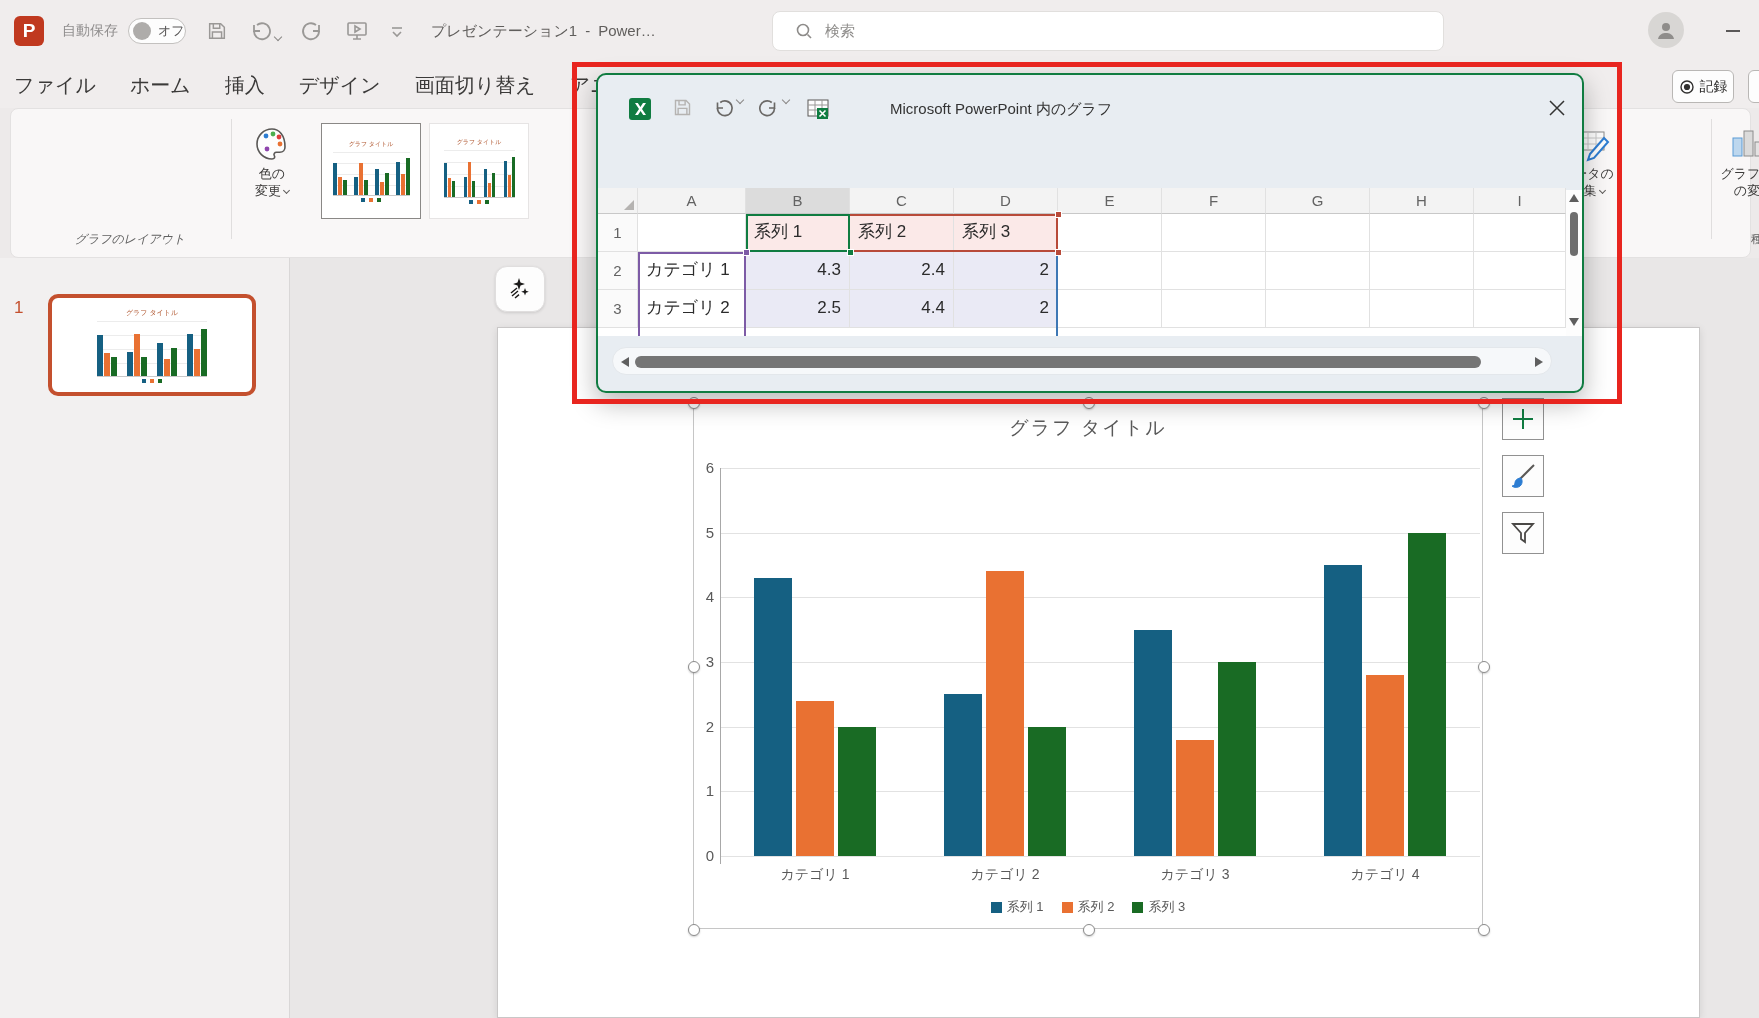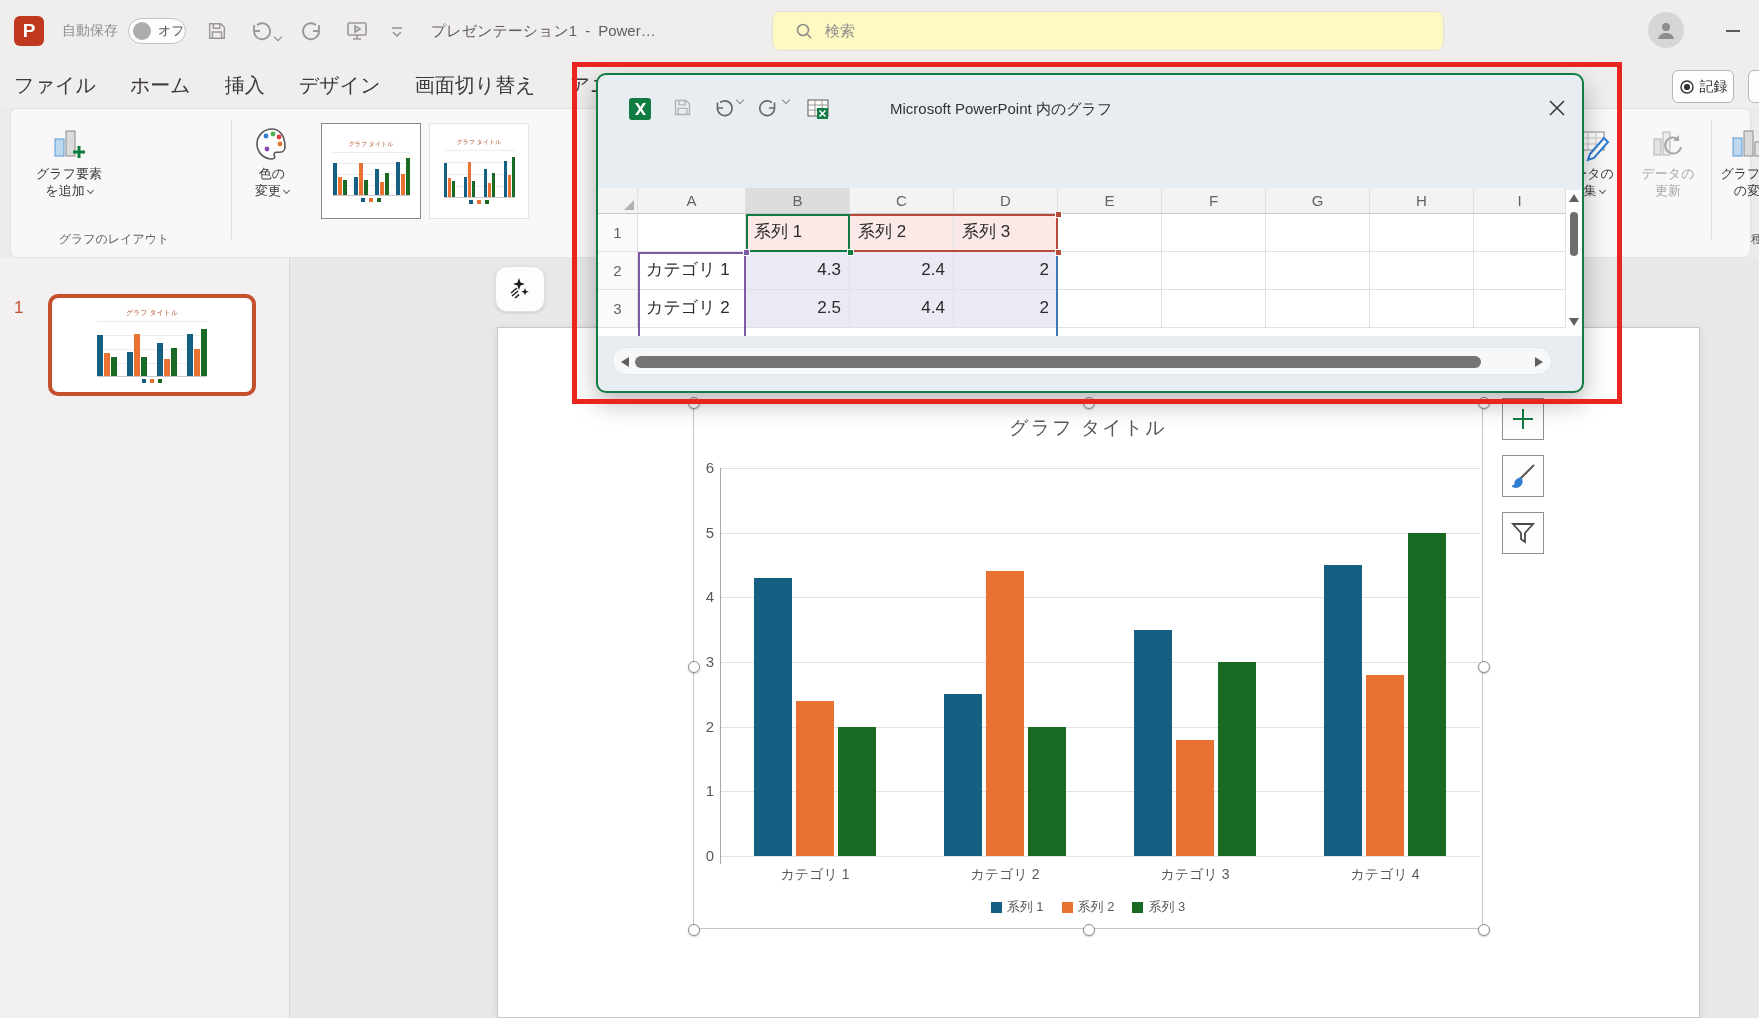--- a/index.html
+++ b/index.html
@@ -10,21 +10,21 @@
   
   #titlebar { left:0; top:0; width:1759px; height:62px; background:#F0EDED; display:flex; align-items:center; padding-left:14px; }
   .p-logo { width:30px; height:30px; border-radius:6px; background:#C0391F; color:#fff; font-weight:bold; font-size:19px; display:flex; align-items:center; justify-content:center; }
   .tb-label { color:#8f8d8d; font-size:14px; margin-left:18px; }
   .toggle { margin-left:10px; width:58px; height:26px; border:1px solid #C3C1BF; border-radius:13px; background:#FDFDFD; display:flex; align-items:center; }
   .toggle .knob { width:18px; height:18px; border-radius:50%; background:#AEACAA; margin-left:4px; }
   .toggle .state { font-size:13px; color:#5A5858; margin-left:7px; }
   .tb-icon { margin-left:20px; display:flex; align-items:flex-end; color:#8A8886; }
   .chev { display:inline-block; width:6px; height:6px; border-right:1.6px solid #8A8886; border-bottom:1.6px solid #8A8886; transform:rotate(45deg); margin-left:3px; margin-bottom:3px; }
   .doc-title { color:#605E5C; font-size:15px; margin-left:26px; display:flex; gap:8px; }
-  #searchbox { left:772px; top:11px; width:672px; height:40px; background:#fef9c3; border:1px solid #E1DFDD; border-radius:8px; display:flex; align-items:center; padding-left:22px; gap:12px; }
+  #searchbox { left:772px; top:11px; width:672px; height:40px; background:#ffffff; border:1px solid #E1DFDD; border-radius:8px; display:flex; align-items:center; padding-left:22px; gap:12px; }
   #searchbox span { color:#8E8C8A; font-size:15px; }
   #avatar { left:1648px; top:12px; width:36px; height:36px; border-radius:50%; background:#D8D6D4; display:flex; align-items:center; justify-content:center; }
   #minimize { left:1726px; top:30px; width:14px; height:2px; background:#5A5858; }
 
   
   #menubar { left:0; top:62px; width:1759px; height:46px; background:#F0EDED; display:flex; align-items:center; padding-left:14px; gap:34px; }
   .menu-tab { font-size:20px; color:#3B3A39; white-space:nowrap; cursor:default; }
   #record-btn { position:absolute; left:1672px; top:8px; height:33px; width:62px; background:#FDFDFD; border:1px solid #B9B7B5; border-radius:6px; display:flex; align-items:center; justify-content:center; gap:5px; font-size:14px; color:#323130; }
   #partial-btn { position:absolute; left:1748px; top:8px; height:33px; width:40px; background:#FDFDFD; border:1px solid #B9B7B5; border-radius:6px; }
 
@@ -172,32 +172,21 @@
     <svg width="16" height="16" viewBox="0 0 16 16" fill="none" stroke="#323130" stroke-width="1.4">
         <circle cx="8" cy="8" r="6"></circle>
         <circle cx="8" cy="8" r="2.4" fill="#323130"></circle>
       </svg>
     <span>記録</span>
   </div>
   <div id="partial-btn"></div>
 </div>
 
 <div id="ribbon" class="abs">
-  <div class="rb-btn" style="left:14px;">
-    <span class="ic">
-      <svg width="36" height="36" viewBox="0 0 36 36">
-          <rect x="4" y="13" width="9" height="17" fill="#BDD7EE" stroke="#5B9BD5"></rect>
-          <rect x="15" y="5" width="9" height="25" fill="#DBDBDB" stroke="#8C8C8C"></rect>
-          <path d="M28 20v12M22 26h12" stroke="#107C41" stroke-width="3" fill="none"></path>
-        </svg>
-    </span>
-    <span class="rb-line">グラフ要素</span>
-    <span class="rb-line"><span>を追加</span><span class="chev"></span></span>
-  </div>
-  <div class="rb-group-label" style="left:14px; width:178px;">グラフのレイアウト</div>
+  <div class="rb-group-label" style="left:30px; width:178px;font-style:italic;">グラフのレイアウト</div>
   <div class="rb-divider" style="left:220px;"></div>
 
   <div class="rb-btn" style="left:228px; width:66px;">
     <span class="ic">
       <svg width="38" height="38" viewBox="0 0 38 38">
           <path d="M19 4a15 15 0 1 0 0 30c2.6 0 3.2-1.8 2.3-3.3-.9-1.6.2-3.4 2.2-3.4h3.2c3.4 0 5.3-2.4 5.3-5.3C32 10 26 4 19 4z" fill="#FDFDFD" stroke="#5A5856" stroke-width="1.6"></path>
           <circle cx="13" cy="11" r="2.4" fill="#2D7DD2"></circle>
           <circle cx="20" cy="9" r="2.4" fill="#4CAF50"></circle>
           <circle cx="26" cy="12" r="2.4" fill="#E03E3E"></circle>
           <circle cx="27" cy="19" r="2.4" fill="#E97132"></circle>
@@ -268,32 +257,20 @@
   <div class="rb-btn" style="left:1548px; width:70px;">
     <span class="ic">
       <svg width="36" height="36" viewBox="0 0 36 36">
           <rect x="4" y="6" width="24" height="18" fill="#FDFDFD" stroke="#8C8C8C"></rect>
           <path d="M4 12h24M4 18h24M12 6v18M20 6v18" stroke="#C8C8C8"></path>
           <path d="M14 28L28 12l4 4-14 16-6 2z" fill="#FDFDFD" stroke="#2D7DD2" stroke-width="2"></path>
         </svg>
     </span>
     <span class="rb-line">ータの</span>
     <span class="rb-line"><span>集</span><span class="chev"></span></span>
-  </div>
-  <div class="rb-btn disabled" style="left:1620px; width:74px;">
-    <span class="ic">
-      <svg width="38" height="38" viewBox="0 0 38 38">
-          <rect x="5" y="14" width="7" height="16" fill="#E4E2E2" stroke="#B5B3B1"></rect>
-          <rect x="14" y="7" width="7" height="23" fill="#EDEBEB" stroke="#B5B3B1"></rect>
-          <path d="M30 15a8 8 0 1 0 2 7" fill="none" stroke="#AAA8A6" stroke-width="2"></path>
-          <path d="M30 10v6h-6z" fill="#AAA8A6"></path>
-        </svg>
-    </span>
-    <span class="rb-line">データの</span>
-    <span class="rb-line">更新</span>
   </div>
   <div class="rb-divider" style="left:1700px;"></div>
   <div class="rb-btn" style="left:1706px; width:60px;">
     <span class="ic">
       <svg width="36" height="36" viewBox="0 0 36 36">
           <rect x="4" y="12" width="9" height="18" fill="#BDD7EE" stroke="#5B9BD5"></rect>
           <rect x="15" y="5" width="9" height="25" fill="#DBDBDB" stroke="#8C8C8C"></rect>
           <rect x="26" y="16" width="9" height="14" fill="#E4E2E2" stroke="#8C8C8C"></rect>
         </svg>
     </span>

